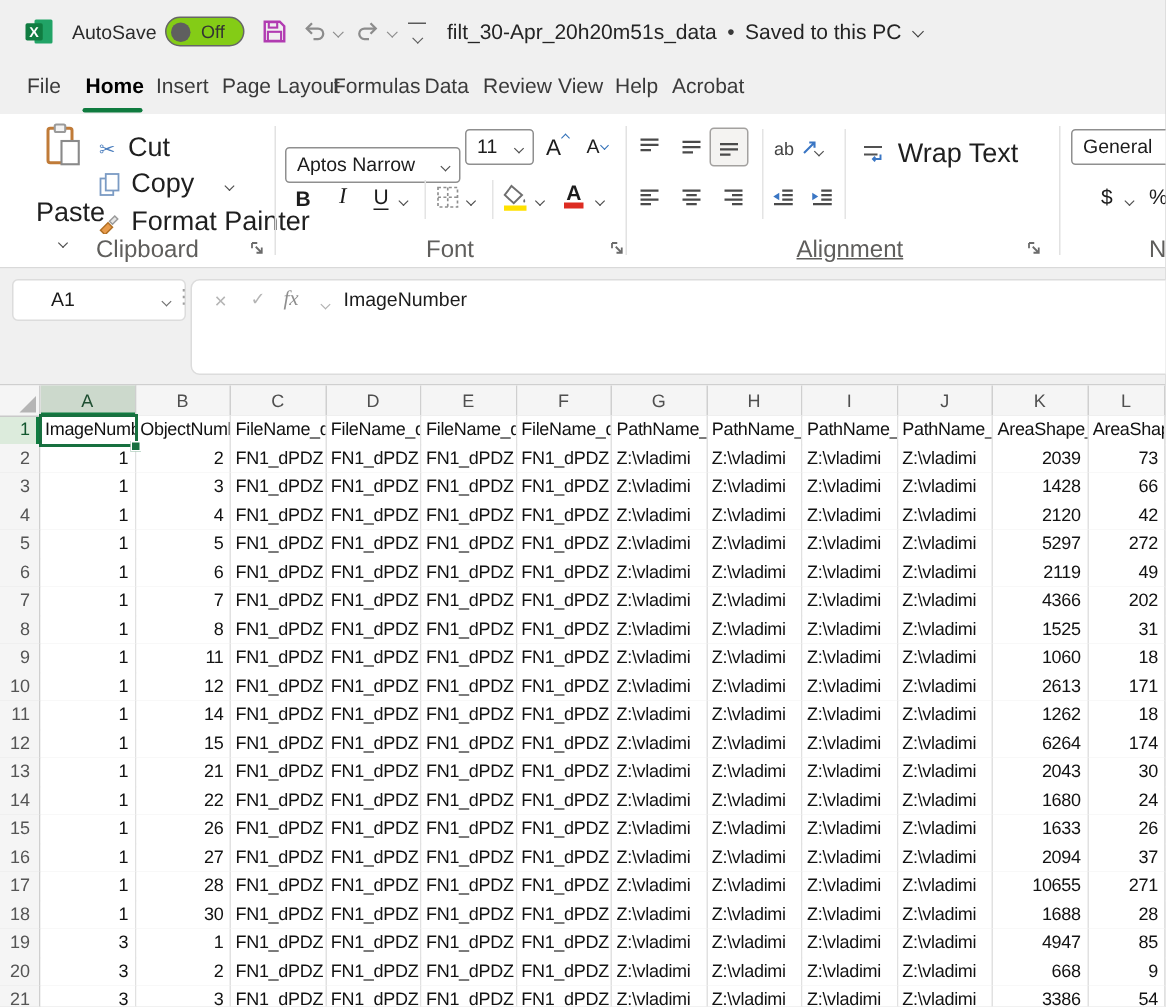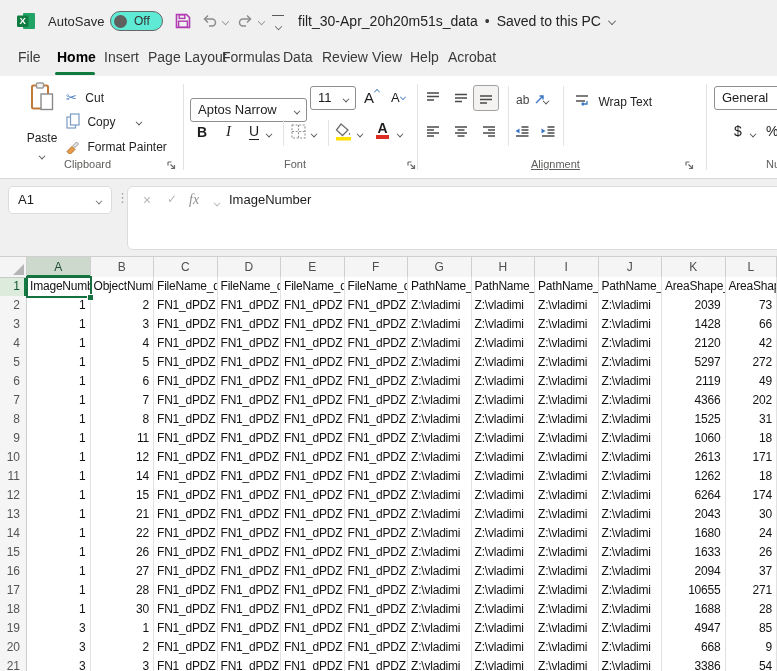--- a/index.html
+++ b/index.html
@@ -5,21 +5,21 @@
   * { margin:0; padding:0; box-sizing:border-box; }
   body { background:#888; font-family:"Liberation Sans","DejaVu Sans",sans-serif; }
   .app { position:relative; width:777px; height:671px; background:#f0f0f0; overflow:hidden;
          font-family:"Liberation Sans","DejaVu Sans",sans-serif; }
 
   
   .titlebar { position:absolute; left:0; top:0; width:777px; height:42px; background:#f0f0f0; }
   .titlebar > * { position:absolute; }
   .xl-logo { left:16px; top:11px; width:20px; height:20px; }
   .autosave-lbl { left:48px; top:14px; font-size:13px; color:#2b2b2b; }
-  .toggle { left:110px; top:11px; width:53px; height:20px; border:1px solid #666; border-radius:10px; background:#5eead4; }
+  .toggle { left:110px; top:11px; width:53px; height:20px; border:1px solid #666; border-radius:10px; background:#84cc16; }
   .toggle .knob { position:absolute; left:3px; top:2.5px; width:13px; height:13px; border-radius:50%; background:#5f5f5f; }
   .toggle .state { position:absolute; left:23px; top:2px; font-size:12px; color:#333; }
   .qat-save { left:174px; top:12px; width:18px; height:18px; }
   .qat-undo { left:201px; top:13px; width:17px; height:15px; }
   .qat-redo { left:237px; top:13px; width:17px; height:15px; }
   .mini-chev { width:7px; height:7px; display:inline-block; border-left:1.4px solid #8a8a8a; border-bottom:1.4px solid #8a8a8a; transform:rotate(-45deg) scale(.75); }
   .chev-undo { left:222px; top:18px; } .chev-redo { left:258px; top:18px; }
   .qat-more { left:272px; top:15px; width:12px; height:12px; border-top:1.7px solid #5a5a5a; text-align:center; }
   .qat-more .mini-chev { border-color:#5a5a5a; margin-top:1px; }
   .doc-title { left:298px; top:13px; font-size:14px; color:#242424; white-space:nowrap; }
@@ -29,37 +29,37 @@
   
   .tabs { position:absolute; left:0; top:42px; width:777px; height:34px; background:#f0f0f0; }
   .tab { position:absolute; top:7px; font-size:14px; color:#3a3a3a; cursor:default; white-space:nowrap; }
   .tab.active { color:#000; font-weight:700; }
   .tab-underline { position:absolute; left:55px; top:30px; width:40px; height:3px; background:#0f7b3f; border-radius:2px; }
 
   
   .ribbon { position:absolute; left:0; top:76px; width:777px; height:103px; background:#fff; border-bottom:1px solid #d9d9d9; }
   .ribbon .abs { position:absolute; }
   .gdiv { position:absolute; top:8px; height:86px; width:1px; background:#e2e2e2; }
-  .glabel { position:absolute; top:82px; font-size:11px; color:#5f5e5c; }
+  .glabel { position:absolute; top:82px; font-size:16px; color:#5f5e5c; }
   .launcher { position:absolute; top:84px; width:11px; height:11px; }
-  .btxt { font-size:12px; color:#1f1f1f; white-space:nowrap; }
+  .btxt { font-size:18px; color:#1f1f1f; white-space:nowrap; }
   .chev { display:inline-block; width:6px; height:6px; border-left:1.3px solid #4d4d4d; border-bottom:1.3px solid #4d4d4d; transform:rotate(-45deg) scale(.8); vertical-align:middle; }
   .combo { position:absolute; height:24px; background:#fff; border:1px solid #8f8f8f; border-radius:3px; font-size:13px; color:#1c1c1c; line-height:22px; padding-left:7px; }
   .combo .chev { position:absolute; right:6px; top:9px; }
   .bolded { font-weight:700; font-size:14px; color:#1c1c1c; }
   .ital { font-style:italic; font-family:"Liberation Serif",serif; font-size:15px; color:#1c1c1c; }
   .undl { font-size:14px; color:#1c1c1c; border-bottom:1.6px solid #1c1c1c; }
   .vsep { position:absolute; width:1px; background:#e4e4e4; }
   .selbox { position:absolute; border:1px solid #a3a19f; background:#f4f3f1; border-radius:3px; }
   .fontbar { display:block; width:13px; height:4px; margin-top:0px; }
   .abchar { font-size:12px; color:#444; }
 
   
   .fxstrip { position:absolute; left:0; top:179px; width:777px; height:77px; background:#f0f0f0; }
-  .namebox { position:absolute; left:8px; top:7px; width:104px; height:28px; background:#fff; border:1px solid #dcdcdc; border-radius:4px; font-size:13px; color:#1c1c1c; line-height:26px; padding-left:9px; }
+  .namebox { position:absolute; left:8px; top:7px; width:116px; height:28px; background:#fff; border:1px solid #dcdcdc; border-radius:4px; font-size:13px; color:#1c1c1c; line-height:26px; padding-left:25px; }
   .namebox .chev { position:absolute; right:9px; top:11px; border-color:#6f6f6f; }
   .fxdots { position:absolute; left:116px; top:11px; color:#a0a0a0; font-size:13px; letter-spacing:0; }
   .fxbar { position:absolute; left:127px; top:7px; width:660px; height:64px; background:#fff; border:1px solid #dcdcdc; border-radius:6px; }
   .fxbar .ico { position:absolute; top:5px; font-size:14px; color:#b5b5b5; }
   .fxbar .fx { font-family:"Liberation Serif",serif; font-style:italic; color:#8f8f8f; font-size:14px; }
   .fxbar .chev { position:absolute; left:86px; top:13px; border-color:#b0b0b0; }
   .fxcontent { position:absolute; left:101px; top:5px; font-size:13px; color:#1c1c1c; }
 
   
   .grid { position:absolute; left:0; top:256px; width:777px; height:415px; background:#fff; border-top:1px solid #cfcfcf; }

